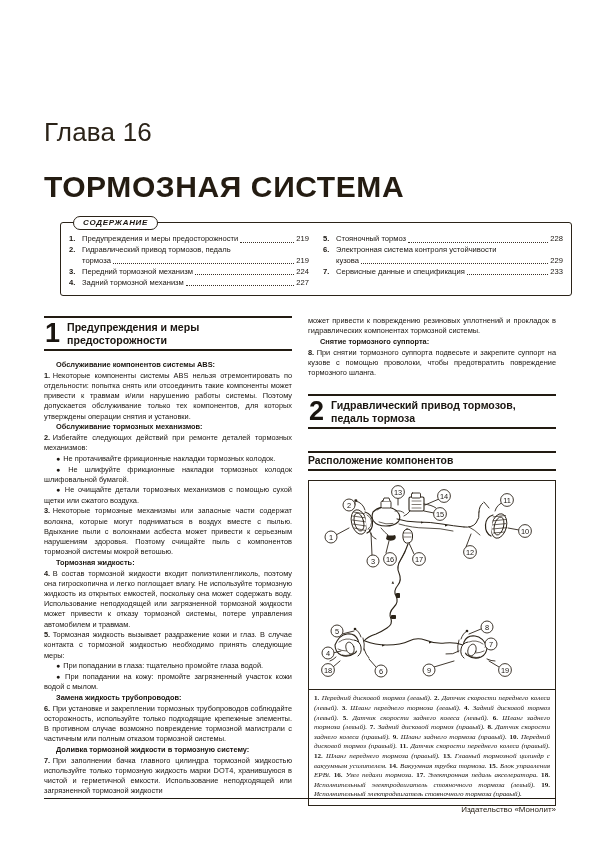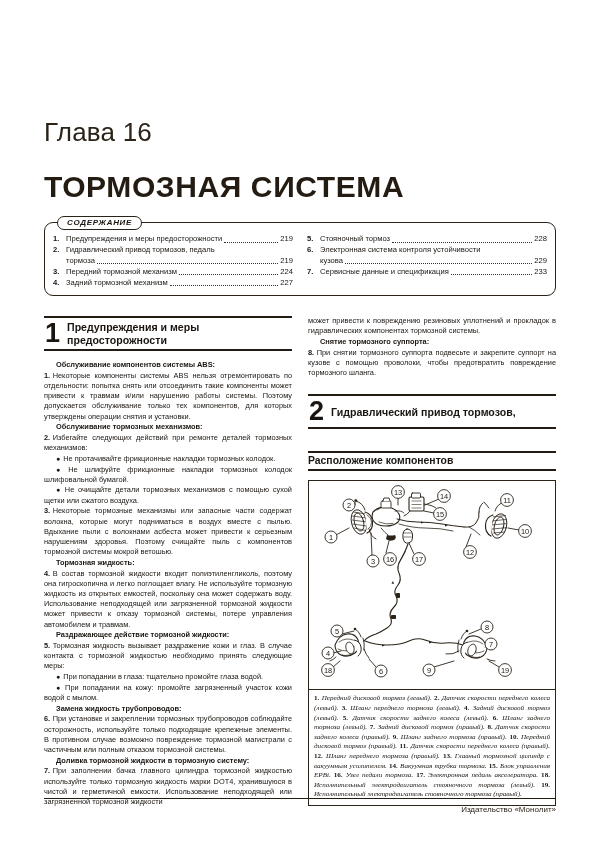--- a/index.html
+++ b/index.html
@@ -40,25 +40,25 @@
     top: 170px;
     font-size: 30px;
     font-weight: bold;
     letter-spacing: 0.6px;
     color: #241c12;
   }
 
   
   .toc {
     position: absolute;
-    left: 44px;
+    left: 60px;
     top: 222px;
     width: 512px;
     border: 1px solid #2b2318;
-    border-radius: 9px;
+    border-radius: 3px;
     box-sizing: border-box;
     padding: 11px 8px 6px 8px;
   }
   .toc-tab {
     position: absolute;
     left: 12px;
     top: -7px;
     background: #ffffff;
     border: 1px solid #2b2318;
     border-radius: 7px;
@@ -333,21 +333,20 @@
 
     <p class="bullet"><span class="dot">●</span><span>Не протачивайте фрикционные накладки тормозных колодок.</span></p>
     <p class="bullet"><span class="dot">●</span><span>Не шлифуйте фрикционные накладки тормозных колодок шлифовальной бумагой.</span></p>
     <p class="bullet"><span class="dot">●</span><span>Не очищайте детали тормозных механизмов с помощью сухой щетки или сжатого воздуха.</span></p>
 
     <p class="para"><span class="lead">3.</span><span>Некоторые тормозные механизмы или запасные части содержат волокна, которые могут подниматься в воздух вместе с пылью. Вдыхание пыли с волокнами асбеста может привести к серьезным нарушениям здоровья. Поэтому счищайте пыль с компонентов тормозной системы мокрой ветошью.</span></p>
 
     <div class="subhead">Тормозная жидкость:</div>
     <p class="para"><span class="lead">4.</span><span>В состав тормозной жидкости входит полиэтиленгликоль, поэтому она гигроскопична и легко поглощает влагу. Не используйте тормозную жидкость из открытых емкостей, поскольку она может содержать воду. Использование неподходящей или загрязненной тормозной жидкости может привести к отказу тормозной системы, потере управления автомобилем и травмам.</span></p>
 
-    <div class="subhead">Раздражающее действие тормозной жидкости:</div>
     <p class="para"><span class="lead">5.</span><span>Тормозная жидкость вызывает раздражение кожи и глаз. В случае контакта с тормозной жидкостью необходимо принять следующие меры:</span></p>
 
     <p class="bullet"><span class="dot">●</span><span>При попадании в глаза: тщательно промойте глаза водой.</span></p>
     <p class="bullet"><span class="dot">●</span><span>При попадании на кожу: промойте загрязненный участок кожи водой с мылом.</span></p>
 
     <div class="subhead">Замена жидкость трубопроводов:</div>
     <p class="para"><span class="lead">6.</span><span>При установке и закреплении тормозных трубопроводов соблюдайте осторожность, используйте только подходящие крепежные элементы. В противном случае возможно повреждение тормозной магистрали с частичным или полным отказом тормозной системы.</span></p>
 
     <div class="subhead">Доливка тормозной жидкости в тормозную систему:</div>
     <p class="para"><span class="lead">7.</span><span>При заполнении бачка главного цилиндра тормозной жидкостью используйте только тормозную жидкость марки DOT4, хранившуюся в чистой и герметичной емкости. Использование неподходящей или загрязненной тормозной жидкости</span></p>
@@ -358,20 +357,21 @@
 
     <p class="para"><span>может привести к повреждению резиновых уплотнений и прокладок в гидравлических компонентах тормозной системы.</span></p>
 
     <div class="subhead">Снятие тормозного суппорта:</div>
     <p class="para"><span class="lead">8.</span><span>При снятии тормозного суппорта подвесьте и закрепите суппорт на кузове с помощью проволоки, чтобы предотвратить повреждение тормозного шланга.</span></p>
 
     <div class="sec-head" style="margin-top:16px;">
       <div class="sec-num">2</div>
       <div class="sec-title">
         <div>Гидравлический привод тормозов,</div>
+        <div>педаль тормоза</div>
       </div>
     </div>
 
     <div class="rule-head">Расположение компонентов</div>
 
     <div class="figbox">
       <svg class="art" viewBox="0 0 246 208" width="246" height="208">
         <g fill="none" stroke="#2b2318" stroke-width="0.9" stroke-linecap="round" stroke-linejoin="round">
 
           <g>

